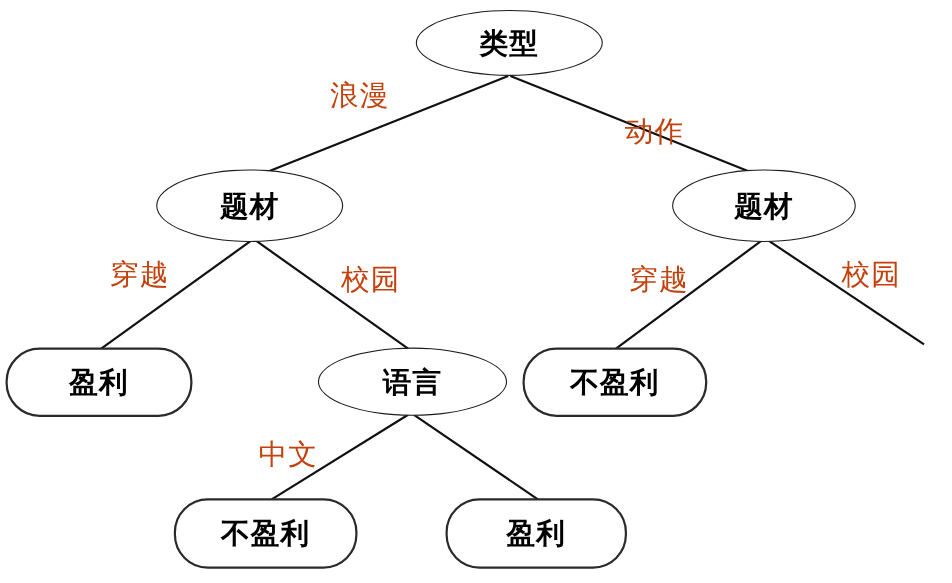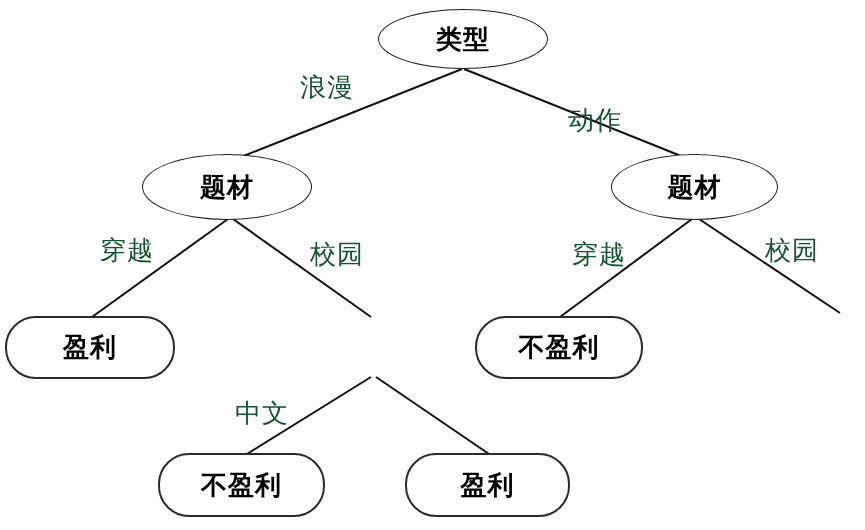--- a/index.html
+++ b/index.html
@@ -45,21 +45,21 @@
     text-align: right;
   }
   .node.rect {
     border: 2px solid #2a2a2a;
   }
   .edge-label {
     position: absolute;
     transform: translate(-50%, -50%);
     font-size: 26px;
     font-weight: normal;
-    color: #14532d;
+    color: #c2410c;
     white-space: nowrap;
     letter-spacing: 1px;
   }
 </style>
 </head>
 <body>
 
 <div class="canvas">
 
   <svg class="edges" viewBox="0 0 865 530" aria-hidden="true">
@@ -82,20 +82,23 @@
   </div>
 
   <div class="node ellipse" style="left:611px; top:154px; width:167px; height:66px;">
     <span>题材</span>
   </div>
 
   <div class="node rect" style="left:5px; top:316px; width:170px; height:63px;">
     <span>盈利</span>
   </div>
 
+  <div class="node ellipse" style="left:289px; top:316px; width:172px; height:62px;">
+    <span>语言</span>
+  </div>
 
   <div class="node rect" style="left:475px; top:316px; width:168px; height:63px;">
     <span>不盈利</span>
   </div>
 
   <div class="node rect" style="left:158px; top:453px; width:167px; height:64px;">
     <span>不盈利</span>
   </div>
 
   <div class="node rect" style="left:405px; top:453px; width:165px; height:64px;">

